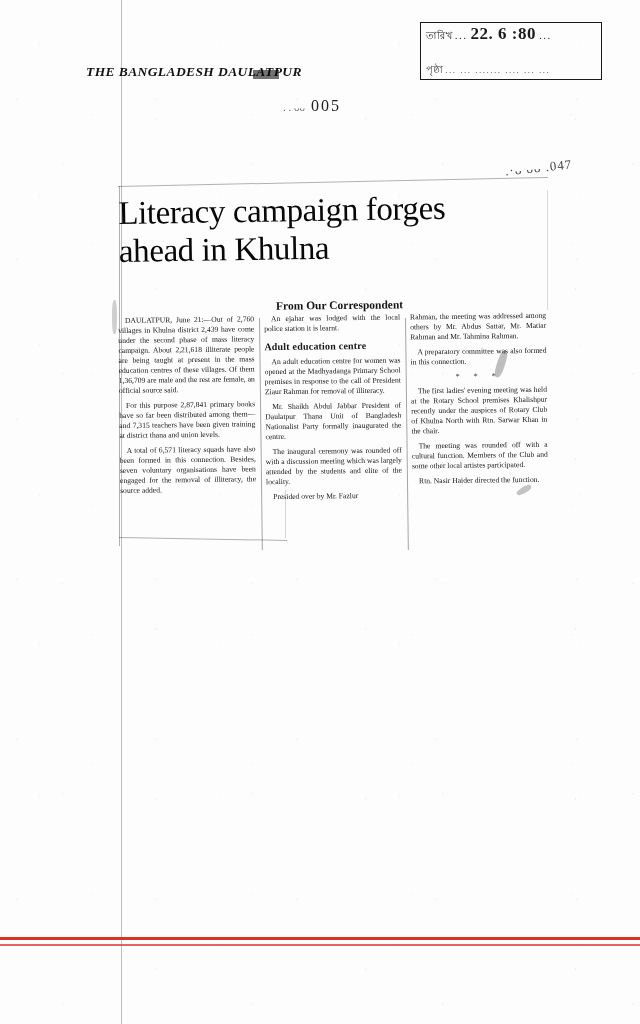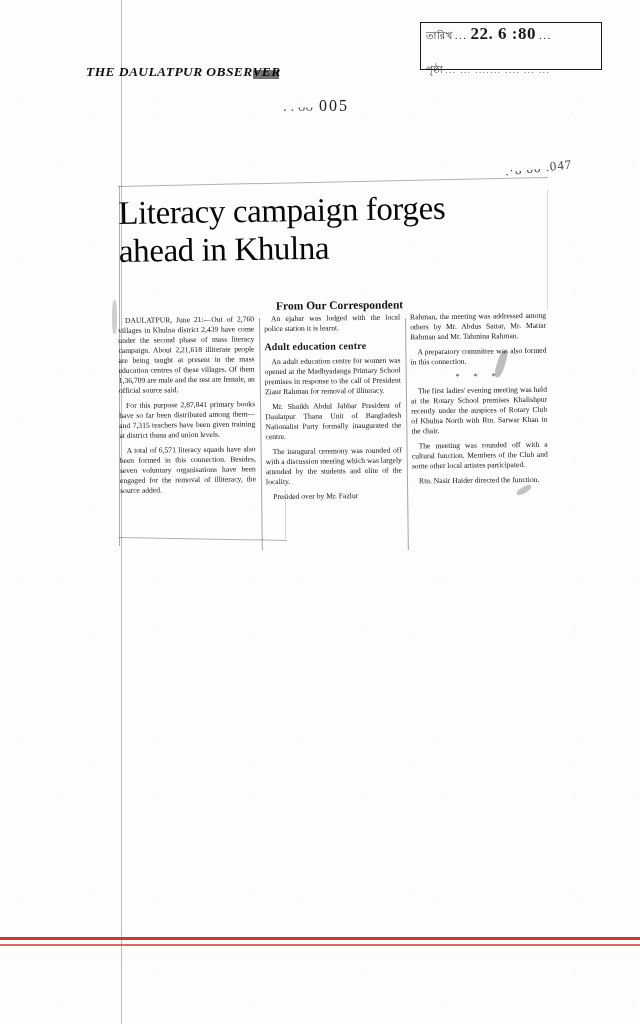--- a/index.html
+++ b/index.html
@@ -40,21 +40,21 @@
     height: 1024px;
     background: rgba(0,0,0,0.25);
   }
 
   
   .stamp-box {
     position: absolute;
     left: 420px;
     top: 22px;
     width: 182px;
-    height: 48px;
+    height: 58px;
     border: 1.5px solid #1a1a1a;
     padding: 2px 5px;
     box-sizing: border-box;
     font-family: "Liberation Serif", serif;
     line-height: 1.1;
   }
   .stamp-row {
     display: flex;
     align-items: baseline;
     font-size: 11px;
@@ -102,21 +102,21 @@
   .page-num {
     position: absolute;
     left: 283px;
     top: 97px;
     font-size: 16px;
     font-family: "Liberation Serif", serif;
     letter-spacing: 2px;
     color: #222;
   }
   .page-num .scrawl {
-    font-size: 15px;
+    font-size: 11px;
     opacity: 0.75;
     letter-spacing: 0px;
   }
 
   
   .archive-mark {
     position: absolute;
     left: 505px;
     top: 160px;
     font-size: 13px;
@@ -254,21 +254,21 @@
     <span class="dots">...</span>
     <span class="handwritten">22. 6 :80</span>
     <span class="dots">...</span>
   </div>
   <div class="stamp-row second">
     <span class="lbl">পৃষ্ঠা</span>
     <span class="dots">...   ... ....... .... ... ...</span>
   </div>
 </div>
 
-<div class="masthead">THE DAULATPUR OBSERVER</div>
+<div class="masthead">THE BANGLADESH DAULATPUR</div>
 <div class="masthead-strike"></div>
 
 <div class="page-num">
   <span class="scrawl">. .  ᴗᴗ</span>
   <span>005</span>
 </div>
 
 <div class="archive-mark">.·ᴗ ᴗᴗ .047</div>
 
 <div class="clip-edge edge-top"></div>

